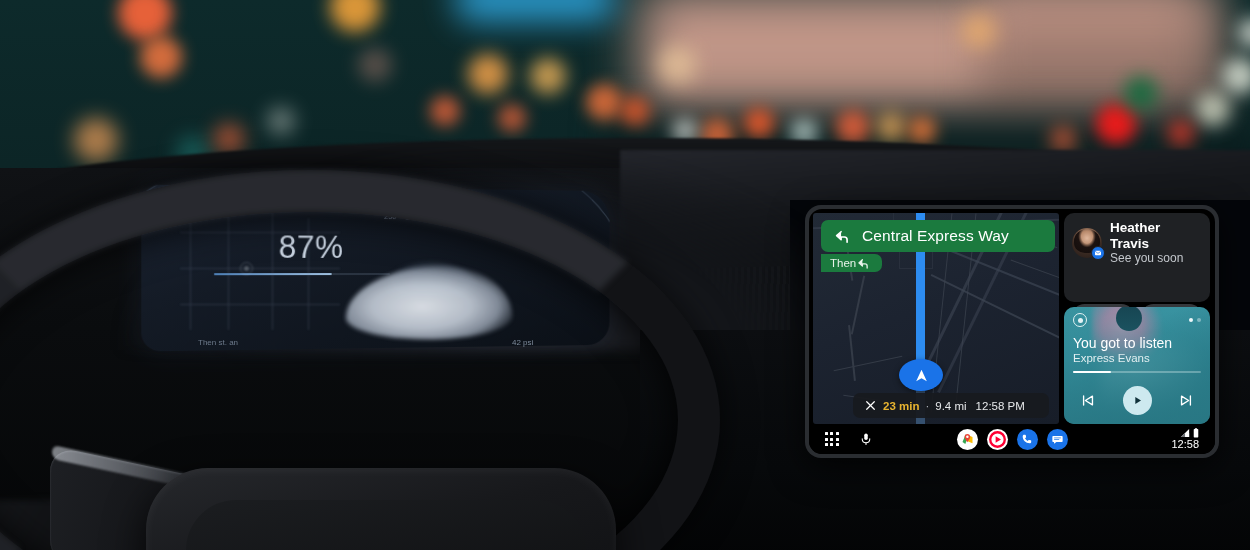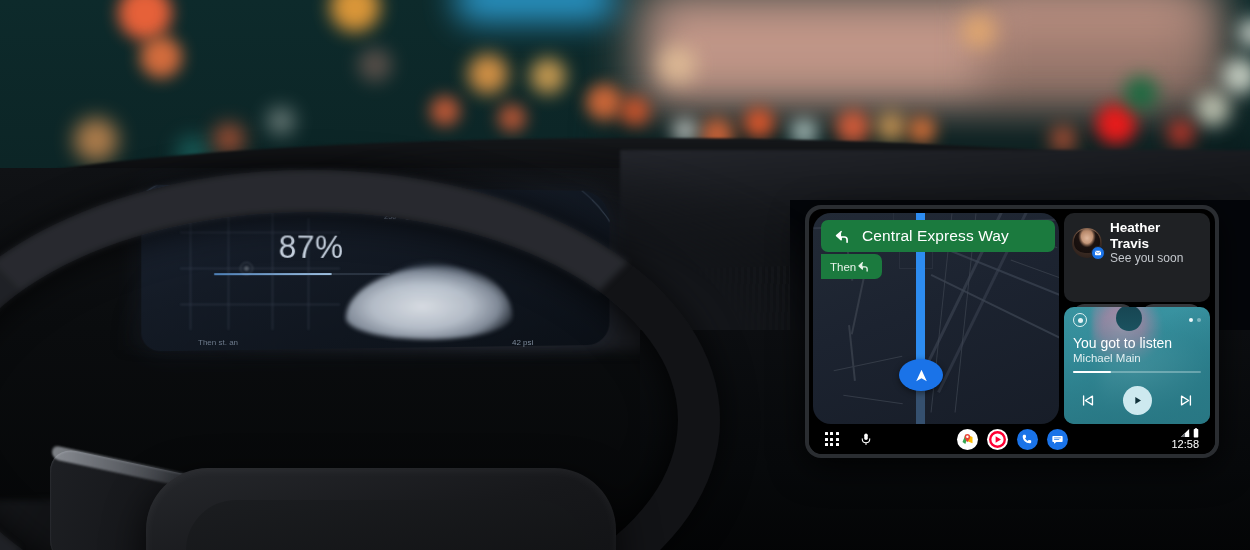--- a/index.html
+++ b/index.html
@@ -183,21 +183,21 @@
     position:absolute; left:809px; top:209px; width:406px; height:245px;
     background:#000;
     border-radius: 13px;
     overflow:hidden;
     display:flex; flex-direction:column;
   }
   .screen-body { position:relative; flex:1; display:flex; gap:5px; padding:4px 4px 0 4px; }
 
   
   .map-pane {
-    position:relative; width:246px; border-radius:18px; overflow:hidden;
+    position:relative; width:246px; border-radius:3px; overflow:hidden;
     background: linear-gradient(160deg,#222a36 0%, #1c2330 45%, #171d28 100%);
   }
   .road { position:absolute; background:#3c4452; }
   .road-thin { position:absolute; background:#343b47; }
   .blockline { position:absolute; border:1px solid #2c3340; }
   .route {
     position:absolute; left:103px; top:-4px; width:9px; height:175px;
     background:#2d8cf0; border-radius:1px;
   }
   .route-dim {
@@ -210,21 +210,21 @@
     display:flex; align-items:center; justify-content:center;
     box-shadow:0 2px 6px rgba(0,0,0,.45);
   }
   .banner {
     position:absolute; left:8px; top:7px; width:234px; height:32px;
     background:#1b7a3e; border-radius:7px;
     display:flex; align-items:center; gap:10px; padding:0 12px;
     color:#fff; font-size:15.5px; letter-spacing:.1px;
   }
   .then-chip {
-    position:absolute; left:8px; top:41px; height:25px;
+    position:absolute; left:8px; top:41px; height:18px;
     background:#1b7a3e; border-radius:0 7px 7px 0;
     display:flex; align-items:center; padding:0 11px 0 9px;
     color:#e8f3ea; font-size:11.5px;
   }
   .eta-bar {
     position:absolute; left:40px; bottom:6px; width:196px; height:25px;
     background:rgba(24,26,30,.93); border-radius:7px;
     display:flex; align-items:center; gap:6px; padding:0 11px;
     font-size:11.5px; color:#e6e8ea;
   }
@@ -464,20 +464,29 @@
         </div>
 
         <div class="then-chip">
           <span>Then</span>
           <svg width="15" height="15" viewBox="0 0 24 24">
             <path d="M10.2 6 L4.6 11 L10.2 16 L10.2 12.6 L14.4 12.6 C16.6 12.6 17.8 13.8 17.8 16 L17.8 19.2" fill="none" stroke="#e8f3ea" stroke-width="2.1" stroke-linecap="round" stroke-linejoin="round"></path>
             <path d="M10.2 6 L4.6 11 L10.2 16 Z" fill="#e8f3ea"></path>
           </svg>
         </div>
 
+        <div class="eta-bar">
+          <svg width="13" height="13" viewBox="0 0 24 24">
+            <path d="M5 5 L19 19 M19 5 L5 19" stroke="#ffffff" stroke-width="2.2" stroke-linecap="round"></path>
+          </svg>
+          <span class="eta-min">23 min</span>
+          <span class="eta-sep">·</span>
+          <span>9.4 mi</span>
+          <span style="margin-left:3px;">12:58 PM</span>
+        </div>
       </div>
 
       <div class="right-col">
 
         <div class="notif-card">
           <div class="notif-head">
             <div class="avatar">
               <div class="avatar-hair"></div>
               <div class="avatar-badge">
                 <svg width="8" height="8" viewBox="0 0 24 24">
@@ -514,21 +523,21 @@
             <div class="media-top">
               <div class="app-logo">
                 <div class="app-logo-in"></div>
               </div>
               <div class="dots" id="media-dots">
                   <span class="dot on"></span>
                   <span class="dot"></span>
                 </div>
             </div>
             <div class="media-title">You got to listen</div>
-            <div class="media-artist">Michael Main</div>
+            <div class="media-artist">Express Evans</div>
             <div class="prog">
               <div class="prog-fill" id="prog-fill" style="width: 30%;"></div>
             </div>
             <div class="media-ctrls">
               <svg width="17" height="17" viewBox="0 0 24 24">
                 <path d="M6.5 5.5 L6.5 18.5" stroke="#ffffff" stroke-width="1.9" stroke-linecap="round"></path>
                 <path d="M19 5.8 L9 12 L19 18.2 Z" fill="none" stroke="#ffffff" stroke-width="1.9" stroke-linejoin="round"></path>
               </svg>
               <div class="play-circle">
                 <svg width="13" height="13" viewBox="0 0 24 24">

